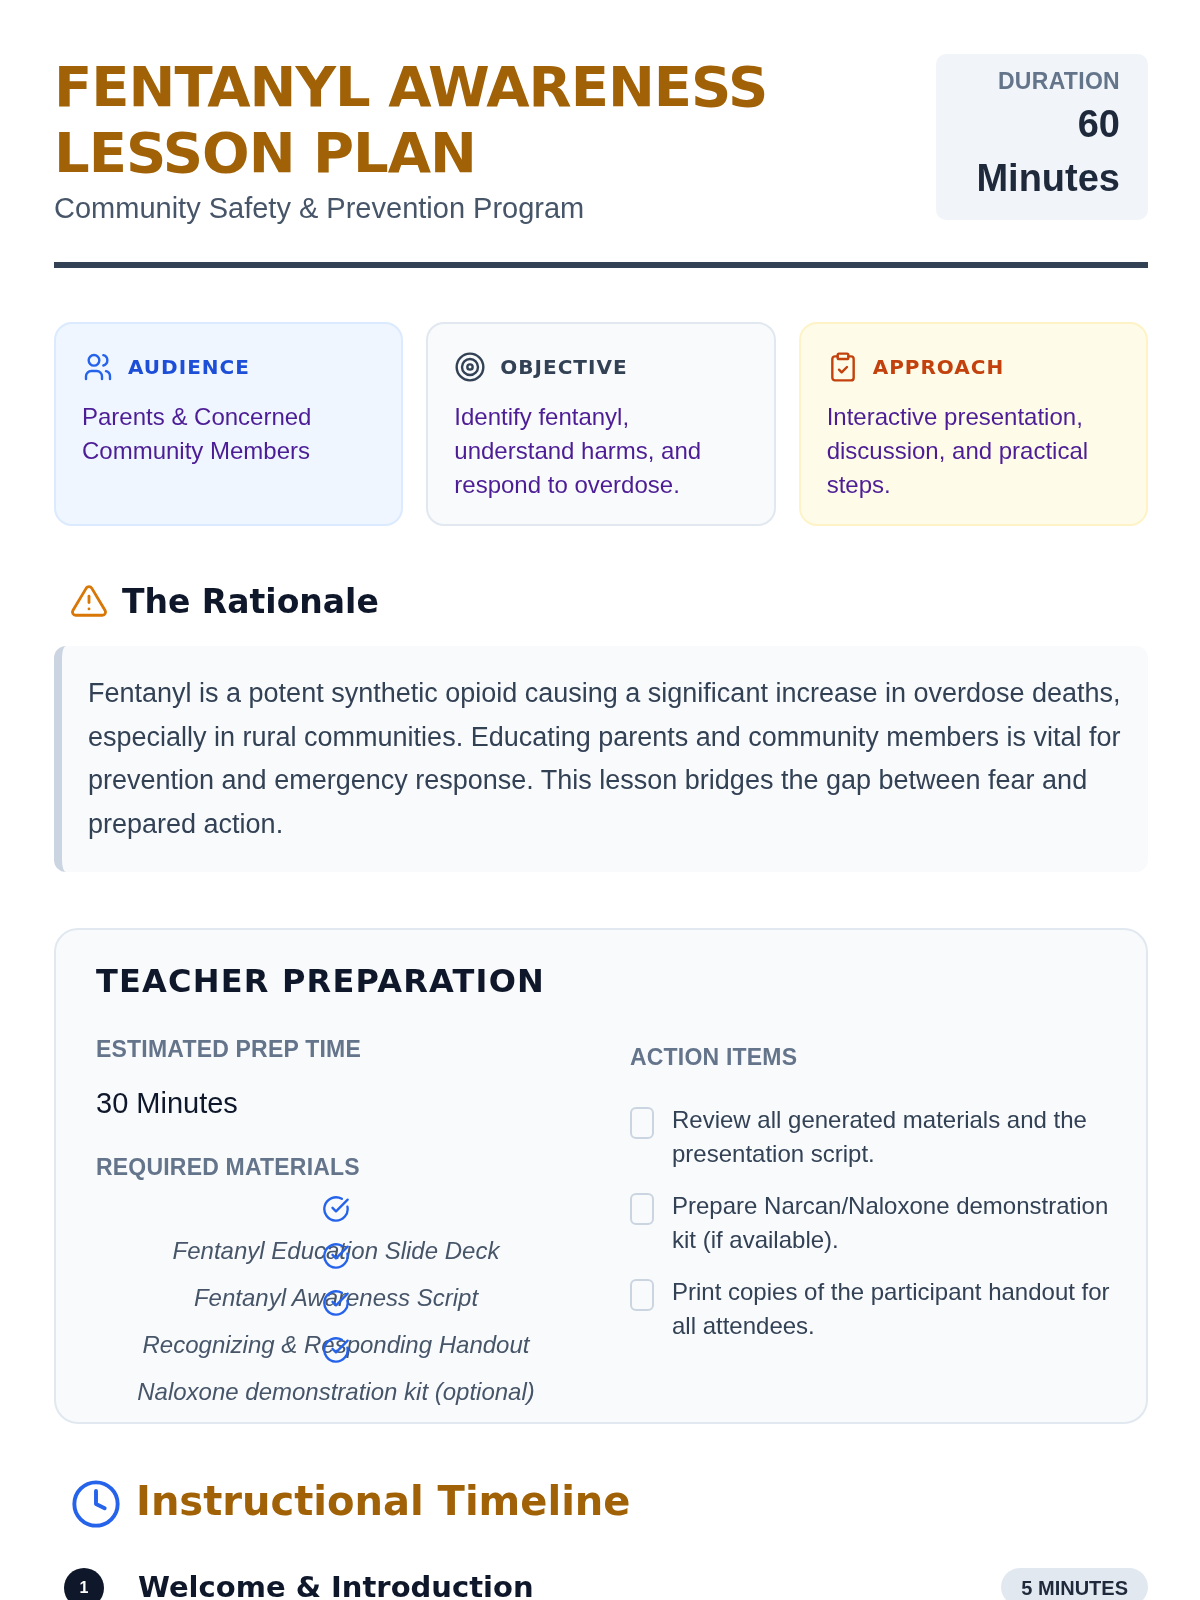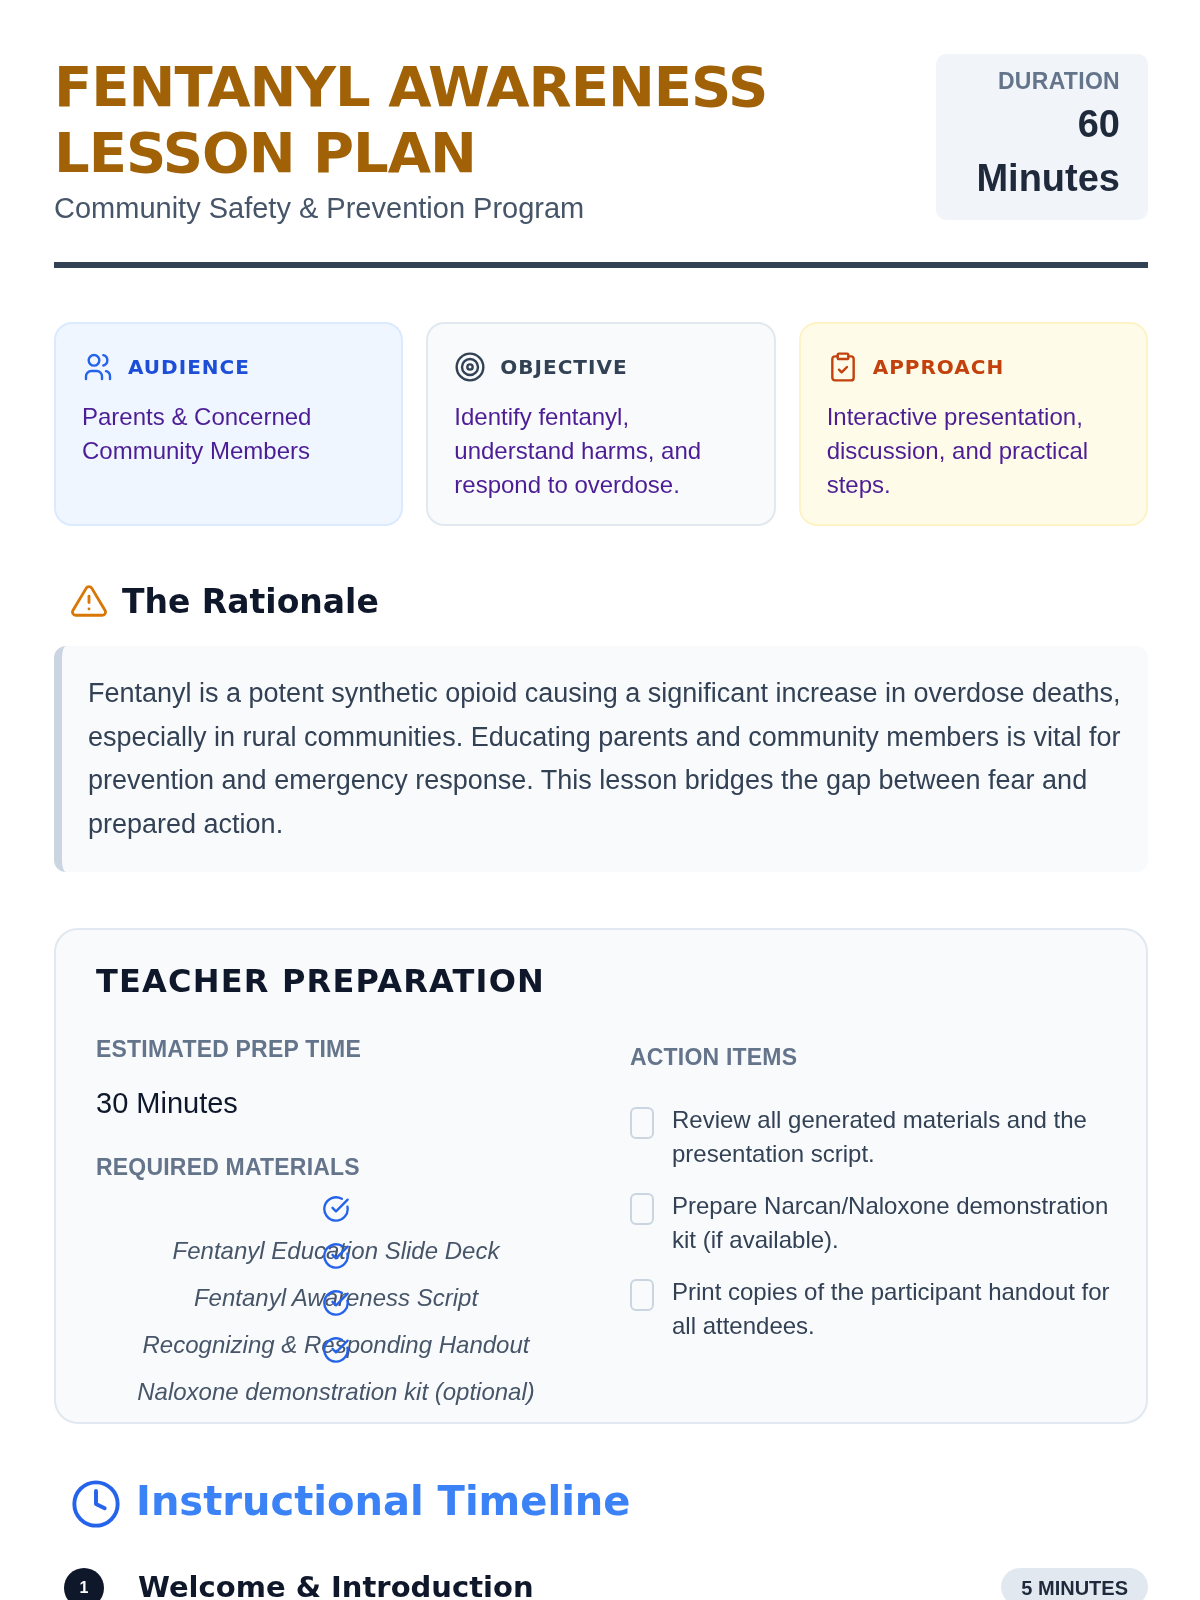--- a/index.html
+++ b/index.html
@@ -55,21 +55,21 @@
   .materials li { display: flex; align-items: center; gap: 14px; height: 47px; flex-direction: column; }
   .materials li .ic { width: 28px; height: 28px; display: inline-flex; }
   .materials li span.t { font-size: 24px; font-style: italic; color: #475569; }
   .actions { list-style: none; margin-top: 32px; }
   .actions li { display: flex; align-items: flex-start; gap: 18px; margin-bottom: 18px; }
   .checkbox { width: 24px; height: 32px; border: 2px solid #cbd5e1; border-radius: 6px; background: #f8fafc; margin-top: 4px; flex: none; }
   .actions li span.t { font-size: 24px; line-height: 34px; color: #334155; }
 
   
   .timeline-head { top: 1478px; }
-  .timeline-head .h { font-family: "DejaVu Sans", sans-serif; font-weight: 700; font-size: 40px; color: #3b82f6; }
+  .timeline-head .h { font-family: "DejaVu Sans", sans-serif; font-weight: 700; font-size: 40px; color: #a16207; }
   .step { position: absolute; top: 1568px; left: 0; width: 1094px; height: 40px; }
   .step-num { position: absolute; left: 10px; top: 0; width: 40px; height: 40px; border-radius: 50%; background: #0f172a;
               color: #ffffff; font-size: 16px; font-weight: 700; text-align: center; line-height: 40px; }
   .step-title { position: absolute; left: 84px; top: 2px; font-family: "DejaVu Sans", sans-serif; font-weight: 700; font-size: 29px; color: #0f172a; }
   .step-badge { position: absolute; right: 0; top: 0; height: 38px; padding: 0 20px; background: #e2e8f0; border-radius: 19px;
                 font-size: 20px; font-weight: 700; color: #1e293b; line-height: 40px; }
 </style>
 </head>
 <body>
 

